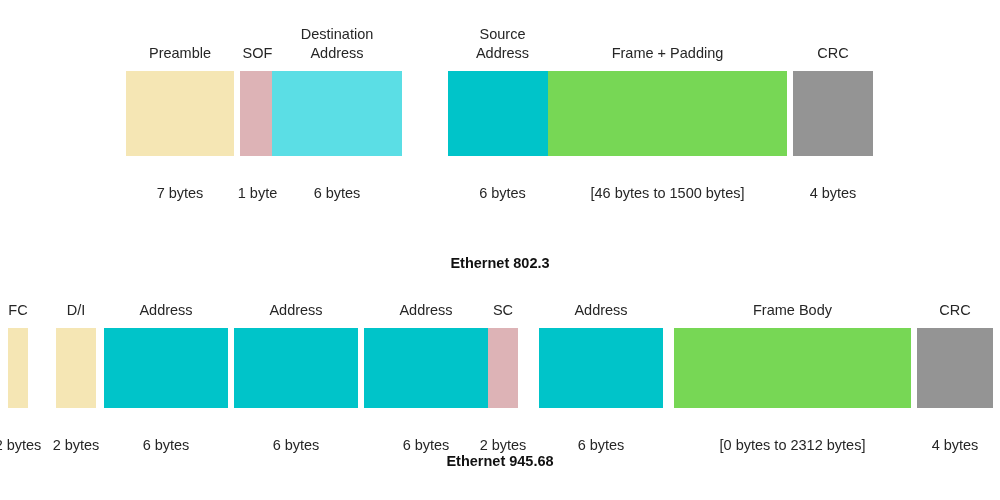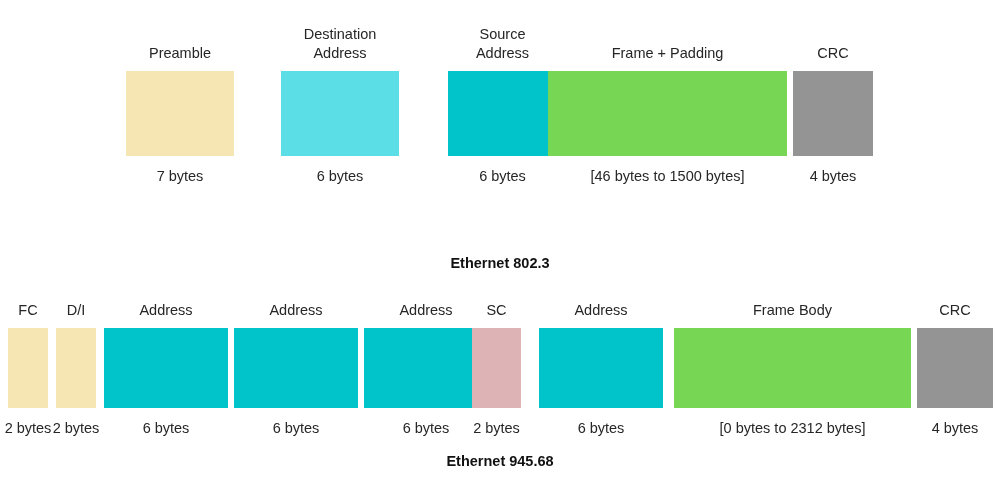--- a/index.html
+++ b/index.html
@@ -53,21 +53,21 @@
   .field-label.wrap {
     white-space: normal;
     width: 150px;
   }
 
   .field-size {
     position: absolute;
     left: 50%;
     transform: translateX(-50%);
     top: 100%;
-    margin-top: 11px;
+    margin-top: 28px;
     text-align: right;
     white-space: nowrap;
     font-size: 14.5px;
     line-height: 18px;
     color: #262626;
   }
 
   .caption {
     position: absolute;
     width: 1000px;
@@ -92,21 +92,26 @@
 </head>
 <body style="background: rgb(255, 255, 255);">
 
 <div class="diagram" id="diagram-8023">
   <div class="frame-row" id="row-8023">
       <div class="field" style="left: 126px; width: 108px;">
         <div class="field-label">Preamble</div>
         <div class="field-box" style="background: rgb(245, 230, 180);"></div>
         <div class="field-size">7 bytes</div>
       </div>
-      <div class="field" style="left: 281px; width: 118px;">
+      <div class="field" style="left: 240px; width: 35px;">
+        <div class="field-label">SOF</div>
+        <div class="field-box" style="background: rgb(221, 179, 182);"></div>
+        <div class="field-size">1 byte</div>
+      </div>
+      <div class="field" style="left: 272px; width: 130px;">
         <div class="field-label wrap">Destination<br>Address</div>
         <div class="field-box" style="background: rgb(91, 222, 229);"></div>
         <div class="field-size">6 bytes</div>
       </div>
       <div class="field" style="left: 430px; width: 127px; padding-left: 18px;">
         <div class="field-label wrap">Source<br>Address</div>
         <div class="field-box" style="background: rgb(0, 196, 201);"></div>
         <div class="field-size">6 bytes</div>
       </div>
       <div class="field" style="left: 548px; width: 239px;">
@@ -118,21 +123,21 @@
         <div class="field-label">CRC</div>
         <div class="field-box" style="background: rgb(148, 148, 148);"></div>
         <div class="field-size">4 bytes</div>
       </div>
     </div>
   <div class="caption" id="caption-8023">Ethernet 802.3</div>
 </div>
 
 <div class="diagram" id="diagram-80211">
   <div class="frame-row" id="row-80211">
-      <div class="field" style="left: 8px; width: 40px;">
+      <div class="field" style="left: 8px; width: 20px;">
         <div class="field-label">FC</div>
         <div class="field-box" style="background: rgb(245, 230, 180);"></div>
         <div class="field-size">2 bytes</div>
       </div>
       <div class="field" style="left: 56px; width: 40px;">
         <div class="field-label">D/I</div>
         <div class="field-box" style="background: rgb(245, 230, 180);"></div>
         <div class="field-size">2 bytes</div>
       </div>
       <div class="field" style="left: 104px; width: 124px;">
@@ -143,21 +148,21 @@
       <div class="field" style="left: 234px; width: 124px;">
         <div class="field-label">Address</div>
         <div class="field-box" style="background: rgb(0, 196, 201);"></div>
         <div class="field-size">6 bytes</div>
       </div>
       <div class="field" style="left: 364px; width: 124px;">
         <div class="field-label">Address</div>
         <div class="field-box" style="background: rgb(0, 196, 201);"></div>
         <div class="field-size">6 bytes</div>
       </div>
-      <div class="field" style="left: 472px; width: 49px;">
+      <div class="field" style="left: 488px; width: 30px;">
         <div class="field-label">SC</div>
         <div class="field-box" style="background: rgb(221, 179, 182);"></div>
         <div class="field-size">2 bytes</div>
       </div>
       <div class="field" style="left: 539px; width: 124px;">
         <div class="field-label">Address</div>
         <div class="field-box" style="background: rgb(0, 196, 201);"></div>
         <div class="field-size">6 bytes</div>
       </div>
       <div class="field" style="left: 674px; width: 237px;">

